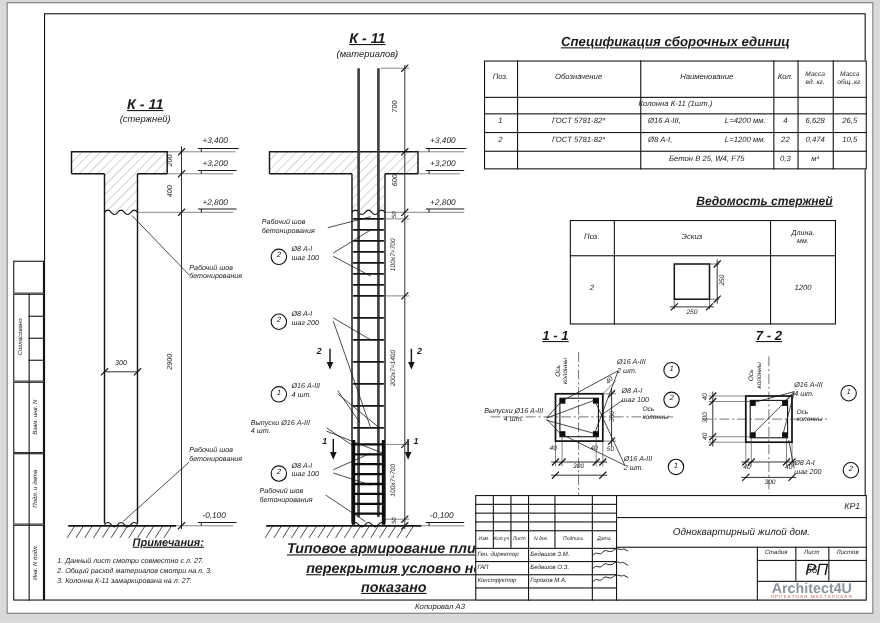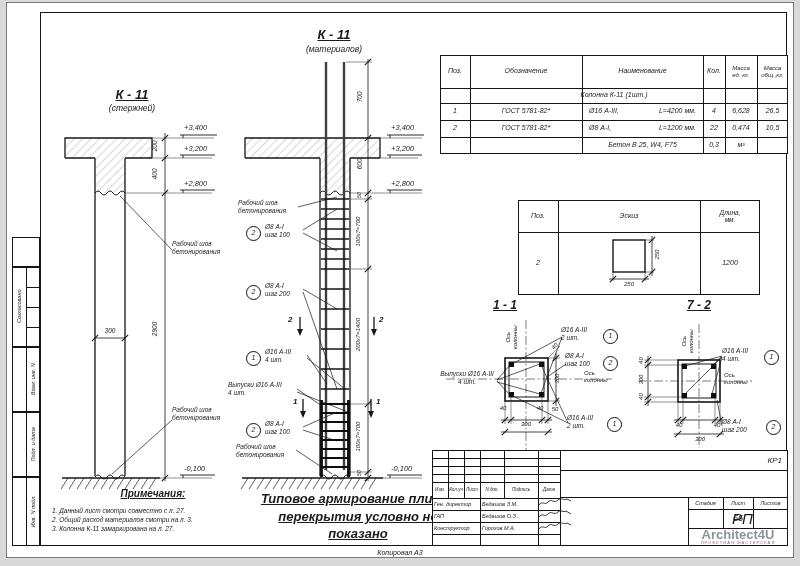--- a/index.html
+++ b/index.html
@@ -91,20 +91,21 @@
   <div class="t b" style="left:293px;top:397px;font-size:8px">1</div>
   <div class="t b" style="left:376px;top:397px;font-size:8px">1</div>
   <div class="t c b u" style="left:258px;top:490px;width:200px;font-size:13px;line-height:1.35">Типовое армирование плиты
 перекрытия условно не показано</div>
 
   <div class="balloon" style="left:246px;top:226px">2</div>
   <div class="balloon" style="left:246px;top:285px">2</div>
   <div class="balloon" style="left:246px;top:351px">1</div>
   <div class="balloon" style="left:246px;top:423px">2</div>
 
+  <div class="t c b u" style="left:464px;top:31px;width:300px;font-size:12px">Спецификация сборочных единиц</div>
   <div class="bx" style="left:440px;top:55px;width:348px;height:99px;border-width:1.2px"></div>
   <div class="vl" style="left:470px;top:55px;height:99px"></div>
   <div class="vl" style="left:582px;top:55px;height:99px"></div>
   <div class="vl" style="left:703px;top:55px;height:99px"></div>
   <div class="vl" style="left:725px;top:55px;height:99px"></div>
   <div class="vl" style="left:757px;top:55px;height:99px"></div>
   <div class="hl" style="left:440px;top:88px;width:348px"></div>
   <div class="hl" style="left:440px;top:103px;width:348px"></div>
   <div class="hl" style="left:440px;top:120px;width:348px"></div>
   <div class="hl" style="left:440px;top:137px;width:348px"></div>
@@ -126,20 +127,21 @@
   <div class="cell" style="left:440px;top:120px;width:30px;height:17px">2</div>
   <div class="cell" style="left:470px;top:120px;width:112px;height:17px">ГОСТ 5781-82*</div>
   <div class="cell" style="left:582px;top:120px;width:121px;height:17px;justify-content:space-between;padding:0 7px;box-sizing:border-box"><span>Ø8 А-I,</span><span>L=1200 мм.</span></div>
   <div class="cell" style="left:703px;top:120px;width:22px;height:17px">22</div>
   <div class="cell" style="left:725px;top:120px;width:32px;height:17px">0,474</div>
   <div class="cell" style="left:757px;top:120px;width:31px;height:17px">10,5</div>
   <div class="cell" style="left:582px;top:137px;width:121px;height:17px">Бетон В 25, W4, F75</div>
   <div class="cell" style="left:703px;top:137px;width:22px;height:17px">0,3</div>
   <div class="cell" style="left:725px;top:137px;width:32px;height:17px">м³</div>
 
+  <div class="t c b u" style="left:605px;top:177px;width:180px;font-size:11px">Ведомость стержней</div>
   <div class="bx" style="left:518px;top:200px;width:242px;height:95px;border-width:1.2px"></div>
   <div class="vl" style="left:558px;top:200px;height:95px"></div>
   <div class="vl" style="left:700px;top:200px;height:95px"></div>
   <div class="hl" style="left:518px;top:232px;width:242px"></div>
   <div class="cell" style="left:518px;top:200px;width:40px;height:32px">Поз.</div>
   <div class="cell" style="left:558px;top:200px;width:142px;height:32px">Эскиз</div>
   <div class="cell" style="left:700px;top:200px;width:60px;height:32px;font-size:6.5px">Длина,
 мм.</div>
   <div class="cell" style="left:518px;top:232px;width:40px;height:63px">2</div>
   <div class="cell" style="left:700px;top:232px;width:60px;height:63px">1200</div>
@@ -220,20 +222,21 @@
   <div class="cell" style="left:480px;top:483px;width:24px;height:14px;font-size:4.6px">N док.</div>
   <div class="cell" style="left:504px;top:483px;width:34px;height:14px;font-size:4.6px">Подпись</div>
   <div class="cell" style="left:538px;top:483px;width:22px;height:14px;font-size:4.6px">Дата</div>
   <div class="t" style="left:434px;top:501px;width:46px;font-size:5.5px">Ген. директор</div>
   <div class="t" style="left:434px;top:513px;width:46px;font-size:5.5px">ГАП</div>
   <div class="t" style="left:434px;top:525px;width:46px;font-size:5.5px">Конструктор</div>
   <div class="t" style="left:482px;top:501px;width:54px;font-size:5.5px">Бедашов З.М.</div>
   <div class="t" style="left:482px;top:513px;width:54px;font-size:5.5px">Бедашов О.З.</div>
   <div class="t" style="left:482px;top:525px;width:54px;font-size:5.5px">Горохов М.А.</div>
   <div class="t" style="left:690px;top:456px;width:92px;text-align:right;font-size:8px">КР1</div>
+  <div class="cell" style="left:562px;top:471px;width:224px;height:25px;font-size:9px">Одноквартирный жилой дом.</div>
   <div class="cell" style="left:689px;top:498px;width:33px;height:11px;font-size:5.5px">Стадия</div>
   <div class="cell" style="left:724px;top:498px;width:28px;height:11px;font-size:5.5px">Лист</div>
   <div class="cell" style="left:754px;top:498px;width:33px;height:11px;font-size:5.5px">Листов</div>
   <div class="cell" style="left:726px;top:510px;width:33px;height:17px;font-size:15px">РП</div>
   <div class="cell" style="left:724px;top:510px;width:28px;height:17px;font-size:9px">66</div>
   <div class="cell" style="left:690px;top:528px;width:96px;height:13px;font:bold 13px 'Liberation Sans',sans-serif;color:#8d949c">Architect4U</div>
   <div class="cell" style="left:692px;top:540px;width:92px;height:5px;font:4px 'Liberation Sans',sans-serif;letter-spacing:1.1px;color:#c0524a">ПРОЕКТНАЯ МАСТЕРСКАЯ</div>
   <div class="t c" style="left:352px;top:549px;width:96px;font-size:7px">Копировал А3</div>
 
   <svg id="linework" width="800" height="566" viewBox="0 0 800 566">

